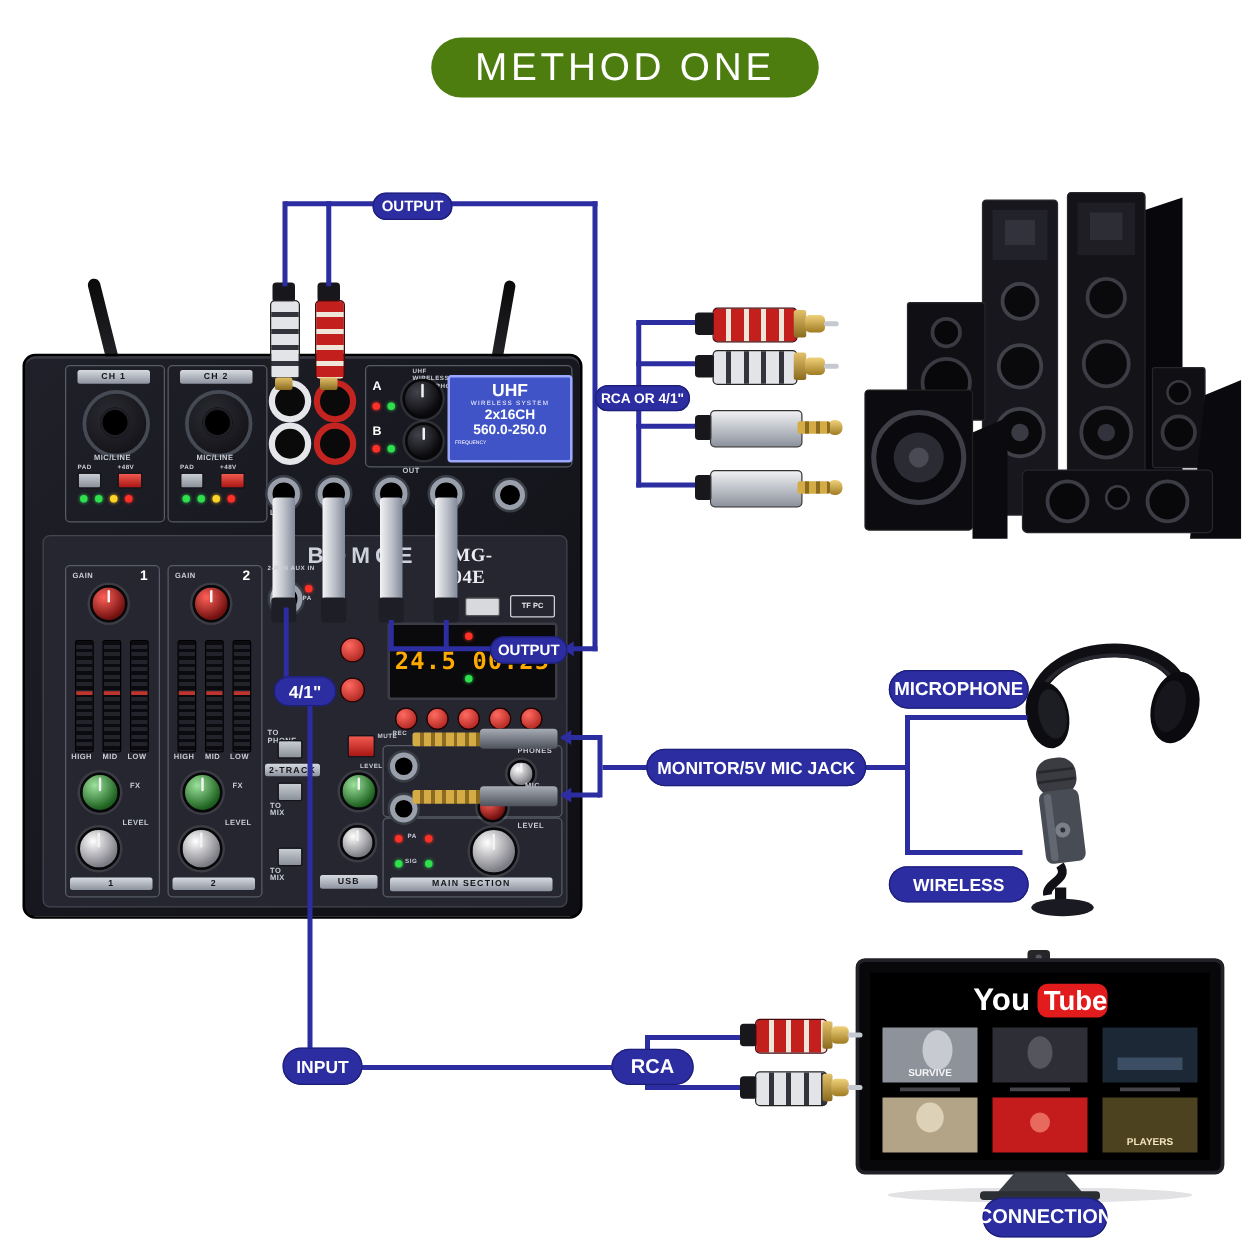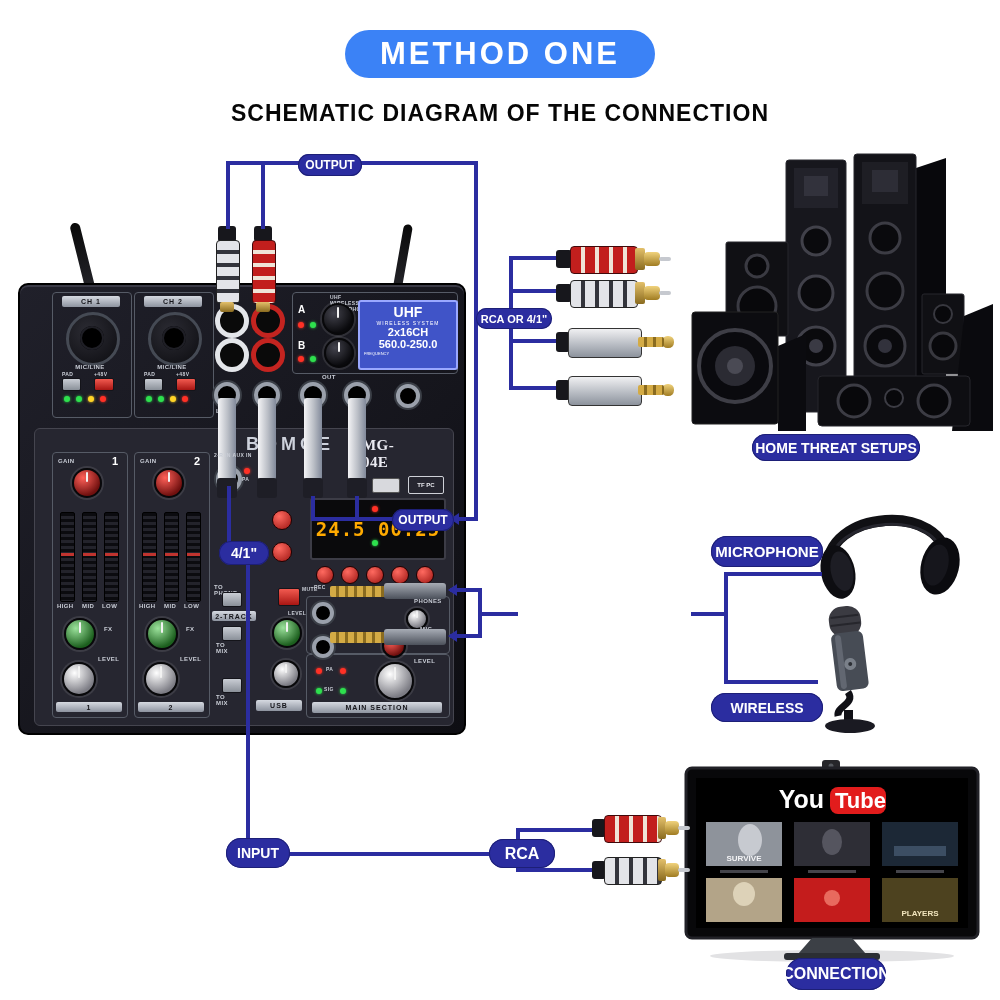--- a/index.html
+++ b/index.html
@@ -1,21 +1,21 @@
 <!DOCTYPE html>
 <html><head>
 <meta charset="utf-8">
 <style>
   html,body{margin:0;padding:0;background:#fff}
   .stage{position:relative;width:1000px;height:1000px;background:#fff;overflow:hidden;
          font-family:"Liberation Sans",sans-serif}
   .abs{position:absolute}
   
-  .badge{position:absolute;left:345px;top:30px;width:310px;height:48px;background:#3b82f6;
-         border-radius:26px;color:#fff;font-weight:bold;font-size:31px;letter-spacing:3px;
+  .badge{position:absolute;left:345px;top:30px;width:310px;height:48px;background:#4d7c0f;
+         border-radius:26px;color:#fff;font-weight:normal;font-size:31px;letter-spacing:3px;
          display:flex;align-items:center;justify-content:center;z-index:40}
   .heading{position:absolute;left:0;top:100px;width:1000px;text-align:center;color:#060606;
            font-weight:bold;font-size:23px;letter-spacing:1px;z-index:40}
   
   .pill{position:absolute;background:#2b2da0;color:#fff;font-weight:bold;border-radius:999px;
         display:flex;align-items:center;justify-content:center;white-space:nowrap;z-index:30;
         box-shadow:0 0 0 1px #1d1f77 inset}
   .ln{position:absolute;background:#2b2da0;z-index:20}
   .arr-l{position:absolute;width:0;height:0;border:6px solid transparent;
          border-right:9px solid #2b2da0;z-index:21}
@@ -65,21 +65,20 @@
   .conn .pin{position:absolute;background:#c6c9cf;border-radius:2px}
   svg text{font-family:"Liberation Sans",sans-serif}
   .seg{font-family:"DejaVu Sans Mono",monospace}
 </style>
 </head>
 <body>
 
 <div class="stage">
 
   <div class="badge">METHOD ONE</div>
-  <div class="heading">SCHEMATIC DIAGRAM OF THE CONNECTION</div>
 
   <div class="mx" style="left:0;top:0;width:0;height:0">
 
     <div class="abs" style="left:78px;top:222px;width:10px;height:74px;background:linear-gradient(#0a0a0a,#26262c);border-radius:5px;transform:rotate(-14deg);z-index:9"></div>
     <div class="abs" style="left:78px;top:286px;width:17px;height:14px;background:#121217;border-radius:4px;z-index:9"></div>
     <div class="abs" style="left:398px;top:224px;width:9px;height:70px;background:linear-gradient(#0a0a0a,#26262c);border-radius:5px;transform:rotate(10deg);z-index:9"></div>
     <div class="abs" style="left:394px;top:284px;width:15px;height:13px;background:#121217;border-radius:4px;z-index:9"></div>
 
     <div class="abs" style="left:18px;top:283px;width:444px;height:448px;background:linear-gradient(135deg,#20202a,#0e0e13);border:2px solid #000;border-radius:10px;z-index:10;box-shadow:inset 0 2px 0 #3a3a46"></div>
 
@@ -423,20 +422,20 @@
     <rect x="198" y="118" width="76" height="44" fill="#4d421f"></rect>
     <text x="236" y="156" text-anchor="middle" fill="#f1e5bd" font-size="8" font-weight="bold">PLAYERS</text>
     <polygon points="128,178 168,178 182,194 114,194" fill="#3c4046"></polygon>
     <rect x="100" y="193" width="96" height="7" rx="3" fill="#2b2e33"></rect>
   </svg>
 
   <div class="pill" style="left:298px;top:154px;width:64px;height:22px;font-size:12px">OUTPUT</div>
   <div class="pill" style="left:476px;top:308px;width:76px;height:21px;font-size:11px">RCA OR 4/1"</div>
   <div class="pill" style="left:392px;top:509px;width:62px;height:22px;font-size:12px">OUTPUT</div>
   <div class="pill" style="left:219px;top:541px;width:50px;height:24px;font-size:14px">4/1"</div>
+  <div class="pill" style="left:517px;top:599px;width:176px;height:30px;font-size:14px">MONITOR/5V MIC JACK</div>
   <div class="pill" style="left:711px;top:536px;width:112px;height:31px;font-size:15px">MICROPHONE</div>
   <div class="pill" style="left:711px;top:693px;width:112px;height:29px;font-size:14px">WIRELESS</div>
   <div class="pill" style="left:226px;top:838px;width:64px;height:30px;font-size:14px">INPUT</div>
   <div class="pill" style="left:489px;top:839px;width:66px;height:29px;font-size:16px">RCA</div>
-  <div class="pill" style="left:752px;top:434px;width:168px;height:27px;font-size:14px">HOME THREAT SETUPS</div>
   <div class="pill" style="left:786px;top:958px;width:100px;height:32px;font-size:16px">CONNECTION</div>
 
 </div>
 
 </body></html>

